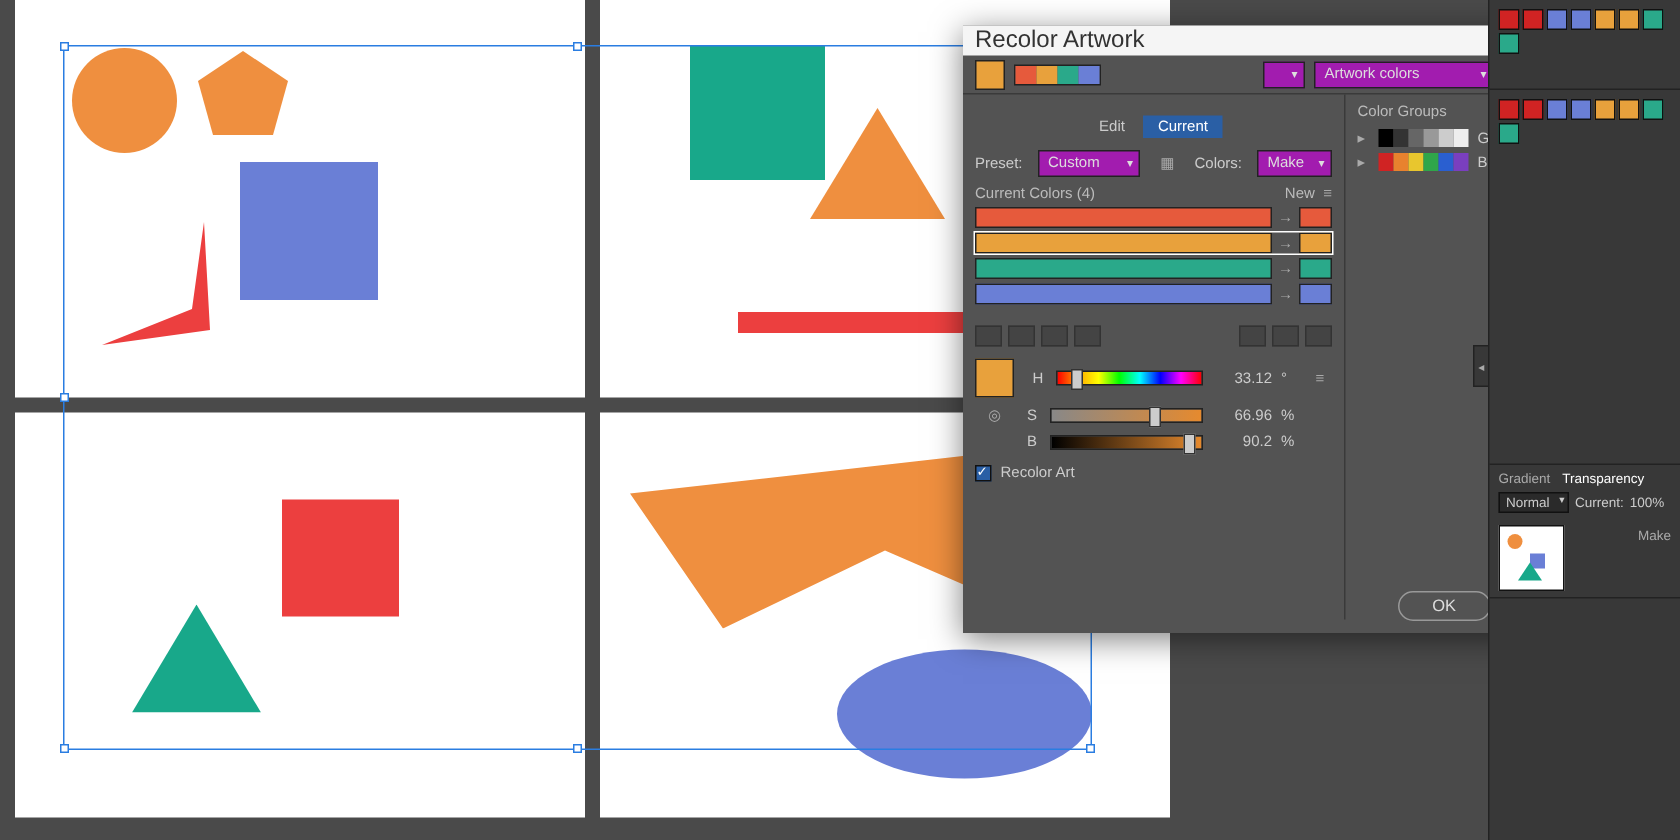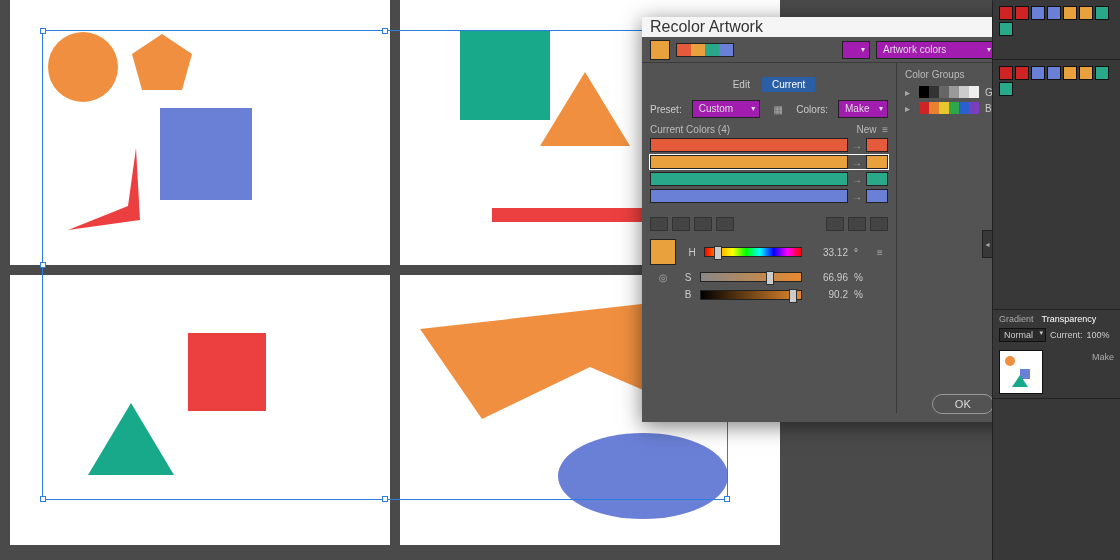--- a/index.html
+++ b/index.html
@@ -246,20 +246,24 @@
           <span class="lbl">B</span>
           <div class="slider bri">
               <div class="thumb" style="left:88%"></div>
             </div>
           <span class="val">90.2</span>
           <span class="pct">%</span>
           <div style="width:16px"></div>
         </div>
       </div>
 
+      <div class="chk-row">
+        <div class="chk"></div>
+        <span>Recolor Art</span>
+      </div>
     </div>
 
     <div class="dlg-right">
       <div class="cg-head">Color Groups</div>
       <div id="color-groups">
           <div class="cg-row">
             <span class="cg-arrow">▸</span>
             <div class="cg-strip">
               <span style="background:#000"></span>
               <span style="background:#333"></span>

